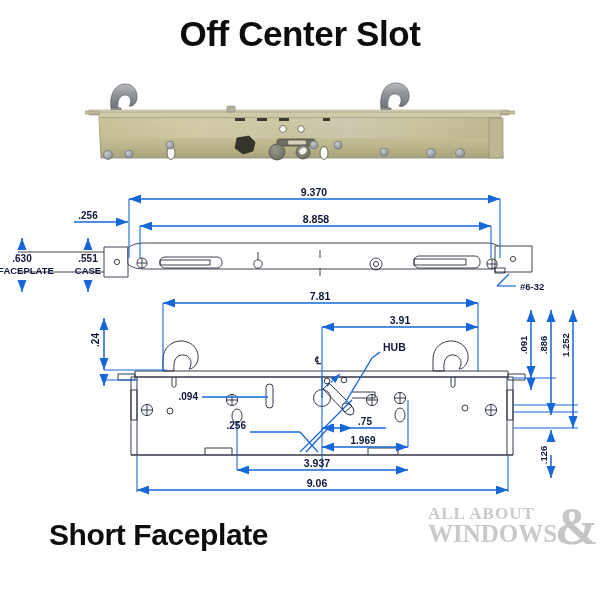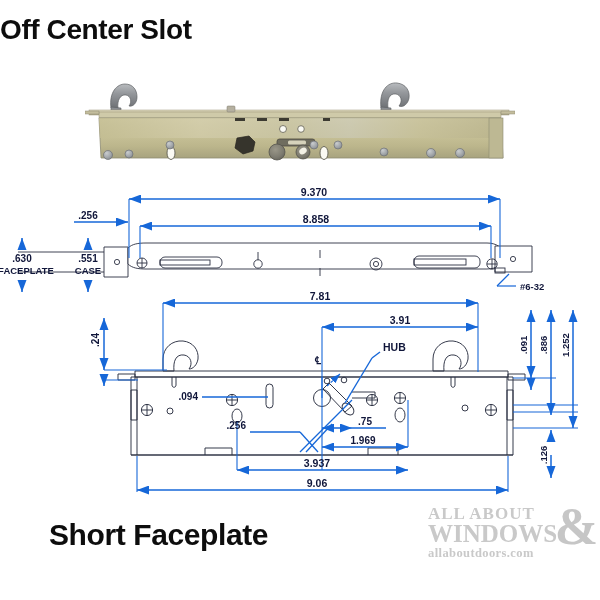--- a/index.html
+++ b/index.html
@@ -13,21 +13,21 @@
   #stage{position:absolute;inset:0;width:600px;height:600px;}
 
   
   .title{
     position:absolute;
     font-weight:bold;
     color:#0d0d0d;
     letter-spacing:-0.4px;
     white-space:nowrap;
   }
-  #title-top{ left:0; top:14px; width:600px; font-size:28px; }
+  #title-top{ left:0; top:14px; width:600px; text-align:center; font-size:35px; }
   #title-bottom{ left:49px; top:518px; font-size:30px; }
 
   
   #photo-wrap{position:absolute;left:85px;top:62px;width:430px;height:110px;}
 
   
   #watermark{
     position:absolute; left:428px; top:505px; width:168px; height:86px;
     color:#c9c9c9;
     font-family:"Liberation Serif", serif;
@@ -374,16 +374,15 @@
     <text x="383" y="351" text-anchor="start" font-size="10.5">HUB</text>
     <text x="318" y="364" text-anchor="middle" font-size="11">℄</text>
   </svg>
 
   <div class="title" id="title-bottom">Short Faceplate</div>
 
   <div id="watermark">
     <div id="wm-amp">&amp;</div>
     <div class="wm-l1">ALL ABOUT</div>
     <div class="wm-l3">WINDOWS</div>
-    <div class="wm-l4">allaboutdoors.com</div>
   </div>
 
 </div>
 
 </body></html>

